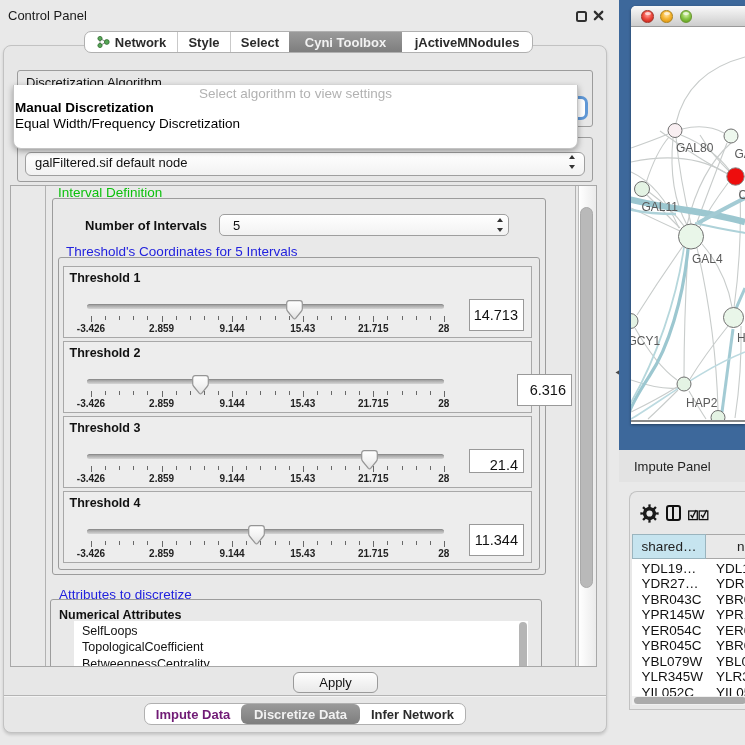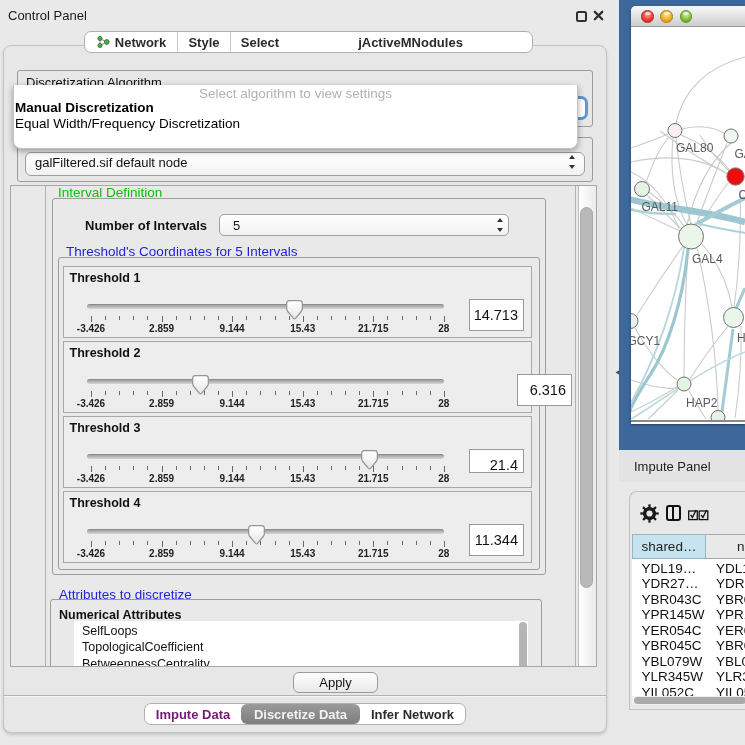--- a/index.html
+++ b/index.html
@@ -27,20 +27,21 @@
 <div class="abs" style="left:3px;top:45px;width:604px;height:688px;background:#e7e7e7;border:1px solid #c2c2c2;border-radius:8px;box-shadow:0 2px 3px rgba(0,0,0,0.15);"></div>
 <div class="abs" style="left:84px;top:31px;width:449px;height:22px;background:#fff;border:1px solid #b0b0b0;border-radius:7px;overflow:hidden;display:flex;">
 <div style="width:93px;display:flex;align-items:center;justify-content:center;font-size:13px;font-weight:bold;color:#2b2b2b;border-right:1px solid #c9c9c9;"><svg width="15" height="16" viewBox="0 0 15 16" style="margin-right:4px;">
         <path d="M4 4.5 L10.5 8 M4 11.5 L10.5 8 M4 4.5 L4 11.5" stroke="#8a8a8a" stroke-width="1"></path>
         <circle cx="4" cy="4.5" r="2.1" fill="#57a657" stroke="#2d6b2d" stroke-width="0.8"></circle>
         <circle cx="4" cy="11.5" r="2.1" fill="#57a657" stroke="#2d6b2d" stroke-width="0.8"></circle>
         <circle cx="10.8" cy="8" r="2.4" fill="#57a657" stroke="#2d6b2d" stroke-width="0.8"></circle>
       </svg>Network</div>
 <div style="width:53px;display:flex;align-items:center;justify-content:center;font-size:13px;font-weight:bold;color:#2b2b2b;border-right:1px solid #c9c9c9;">Style</div>
 <div style="width:58px;display:flex;align-items:center;justify-content:center;font-size:13px;font-weight:bold;color:#2b2b2b;">Select</div>
+<div style="width:113px;display:flex;align-items:center;justify-content:center;font-size:13px;font-weight:bold;color:#f2f2f2;background:linear-gradient(#9a9a9a,#7e7e7e);">Cyni Toolbox</div>
 <div style="flex:1;display:flex;align-items:center;justify-content:center;font-size:13px;font-weight:bold;color:#2b2b2b;">jActiveMNodules</div>
 </div>
 <div class="grp" style="left:17px;top:70px;width:576px;height:57px;"></div>
 <div class="glabel" style="left:23px;top:75px;font-size:13px;color:#111;background:#e7e7e7;padding:0 3px;">Discretization Algorithm</div>
 <div class="abs" style="left:24px;top:96px;width:564px;height:24px;border:3px solid #5f97d5;border-radius:7px;background:#fff;"></div>
 <div class="grp" style="left:17px;top:137px;width:576px;height:45px;"></div>
 <div class="glabel" style="left:23px;top:134px;font-size:11px;color:#111;background:#c4b5fd;padding:0 3px;">Table Data</div>
 <div class="combo" style="left:25px;top:152px;width:560px;height:24px;line-height:19px;border-radius:6px;"><span style="margin-left:9px;">galFiltered.sif default node</span></div>
 <div class="updown" style="left:568px;top:155px;"></div>
 <div class="abs" style="left:10px;top:185px;width:587px;height:482px;border:1px solid #a8a8a8;background:#e9e9e9;"></div>

